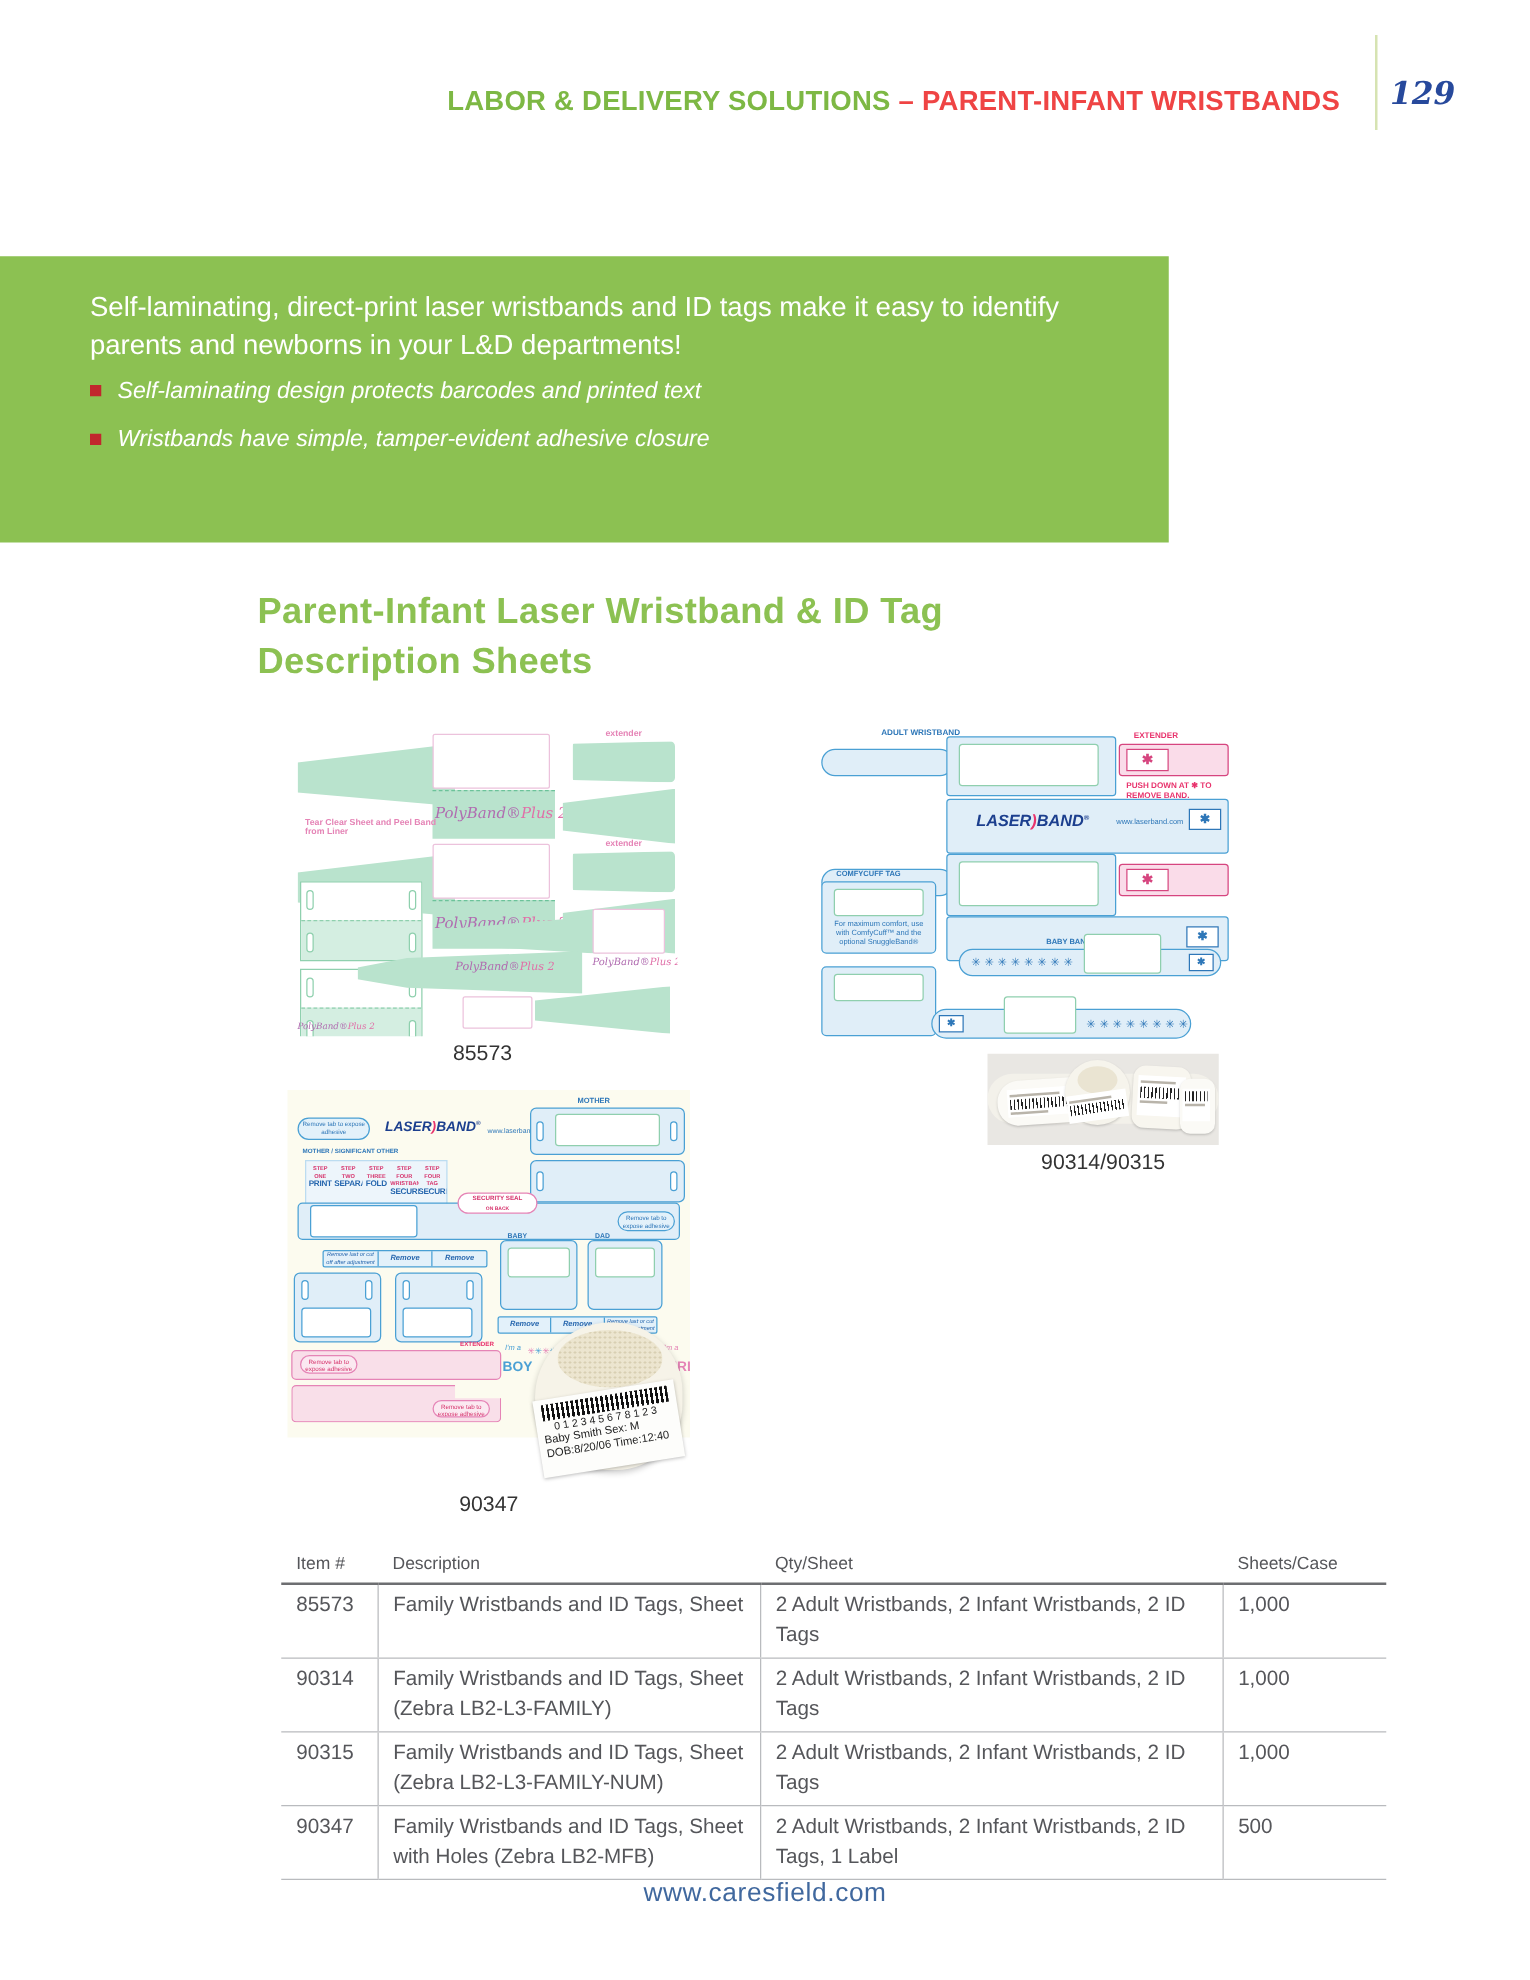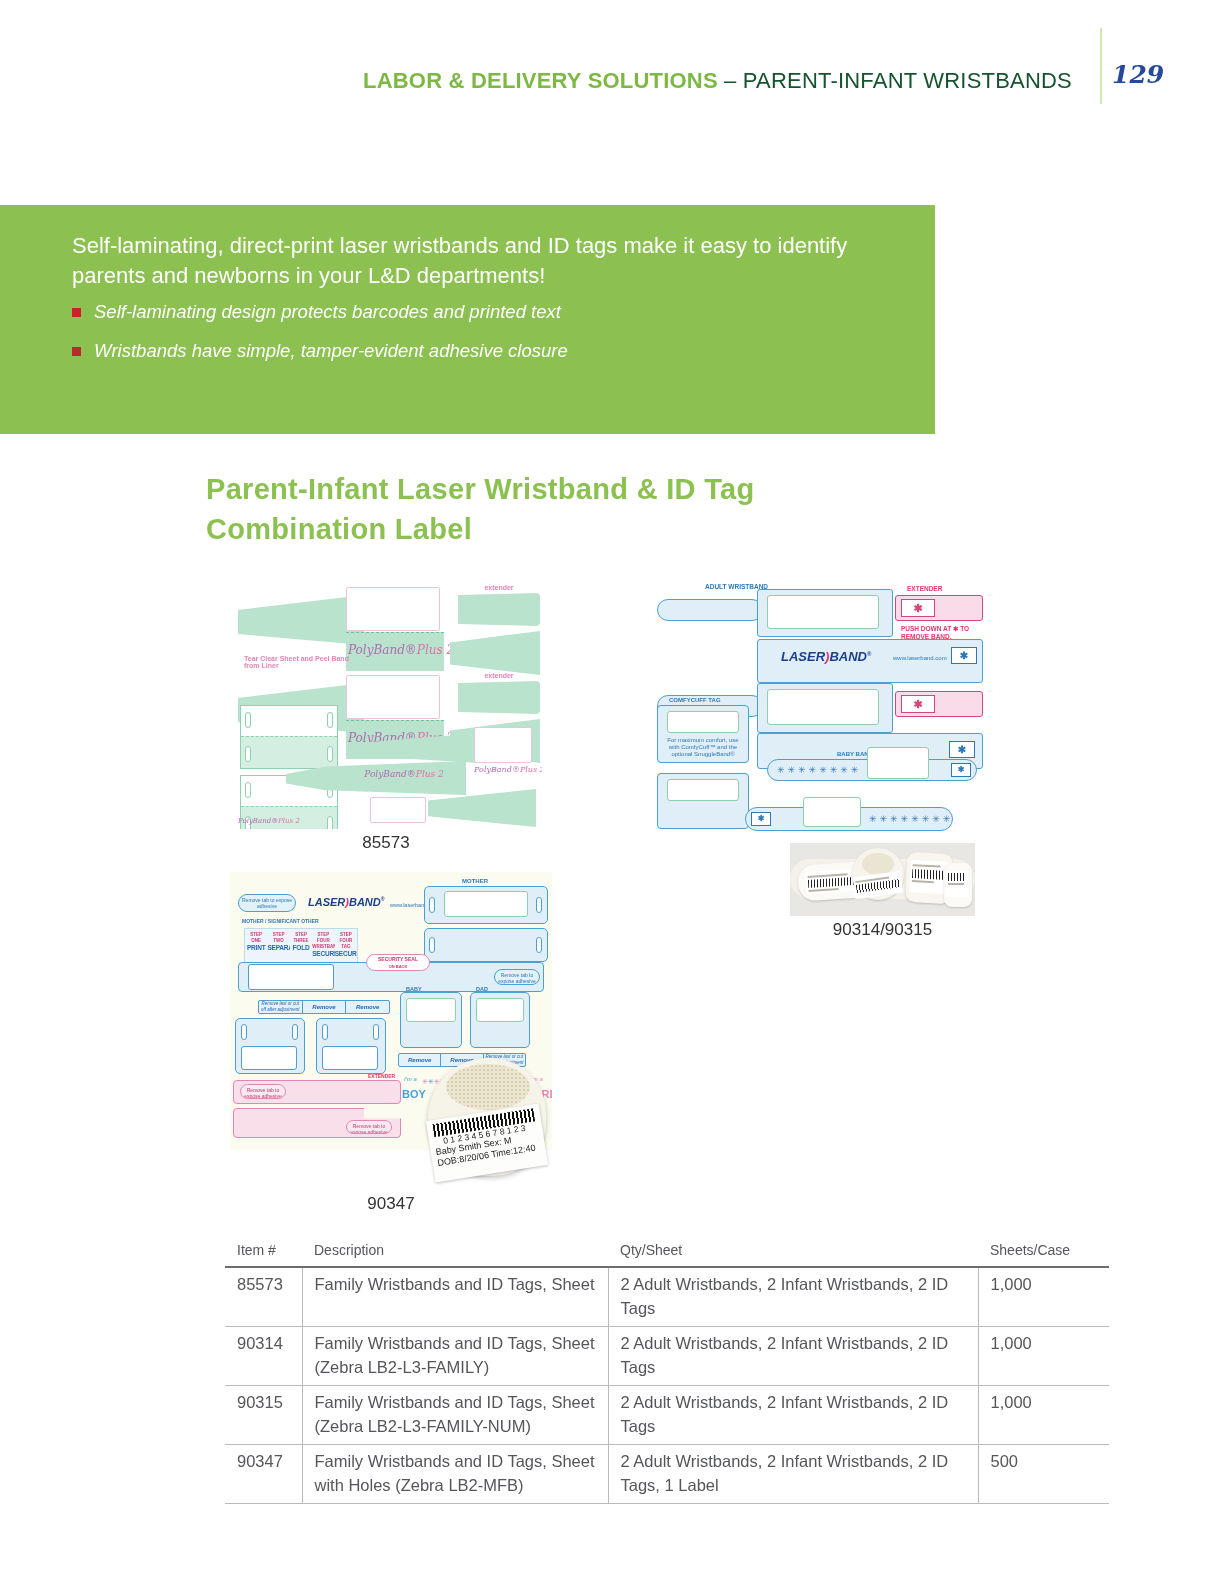--- a/index.html
+++ b/index.html
@@ -2,21 +2,21 @@
 <html><head>
 <meta charset="utf-8">
 <style>
   * { margin:0; padding:0; box-sizing:border-box; }
   body { background:#888; font-family:"Liberation Sans", sans-serif; }
   .page { position:relative; width:1224px; height:1584px; background:#fff; margin:0 auto; overflow:hidden; }
 
   
   .hdr-title { position:absolute; top:68px; left:272px; width:800px; text-align:right; font-size:22px; letter-spacing:.2px; white-space:nowrap; }
   .hdr-bold { font-weight:700; color:#7db844; }
-  .hdr-light { font-weight:400; color:#14532d; }
+  .hdr-light { font-weight:700; color:#ef4444; }
   .hdr-rule { position:absolute; left:1100px; top:28px; width:2px; height:76px; background:#d6e3b2; }
   .page-num { position:absolute; left:1112px; top:60px; width:54px; font-family:"DejaVu Serif", serif; font-style:italic; font-weight:700; font-size:25px; color:#27499c; }
 
   
   .intro-box { position:absolute; left:0; top:205px; width:935px; height:229px; background:#8cc152; color:#fff; }
   .intro-text { position:absolute; left:72px; top:26px; width:830px; font-size:22px; line-height:30px; font-weight:400; }
   .bullets { position:absolute; left:72px; top:96px; list-style:none; }
   .bullets li { display:flex; align-items:center; height:22px; margin-bottom:17px; }
   .b-square { width:9px; height:9px; background:#c1272d; margin-right:13px; flex:none; }
   .b-text { font-style:italic; font-size:18.5px; }
@@ -122,21 +122,21 @@
         </li>
       <li>
           <span class="b-square"></span>
           <span class="b-text">Wristbands have simple, tamper-evident adhesive closure</span>
         </li>
     </ul>
   </div>
 
   <div class="sec-title">
     <div>Parent-Infant Laser Wristband &amp; ID Tag</div>
-    <div>Combination Label</div>
+    <div>Description Sheets</div>
   </div>
 
   <div class="p1">
     <div class="mint" style="left:8px;top:12px;width:126px;height:50px;clip-path:polygon(0 30%,100% 0,100% 100%,0 78%);"></div>
     <div class="p1-win" style="left:116px;top:4px;width:94px;height:44px;"></div>
     <div class="mint" style="left:116px;top:49px;width:98px;height:39px;border-top:1px dashed #6cc39a;"></div>
     <div class="poly-brand" style="left:118px;top:60px;width:94px;font-size:12px;"><span class="pb1">PolyBand®</span><span class="pb2">Plus 2</span></div>
     <div class="tiny-pink" style="left:228px;top:1px;width:82px;text-align:center;">extender</div>
     <div class="mint" style="left:228px;top:10px;width:82px;height:33px;border-radius:4px;clip-path:polygon(0 6%,100% 0,100% 100%,0 94%);"></div>
     <div class="mint" style="left:220px;top:48px;width:90px;height:44px;clip-path:polygon(0 26%,100% 0,100% 100%,0 76%);"></div>
@@ -389,14 +389,15 @@
       </tr>
       <tr>
         <td>90347</td>
         <td>Family Wristbands and ID Tags, Sheet with Holes (Zebra LB2-MFB)</td>
         <td>2 Adult Wristbands, 2 Infant Wristbands, 2 ID Tags, 1 Label</td>
         <td>500</td>
       </tr>
     </tbody>
   </table>
 
+  <div class="footer-url">www.caresfield.com</div>
 
 </div>
 
 </body></html>

